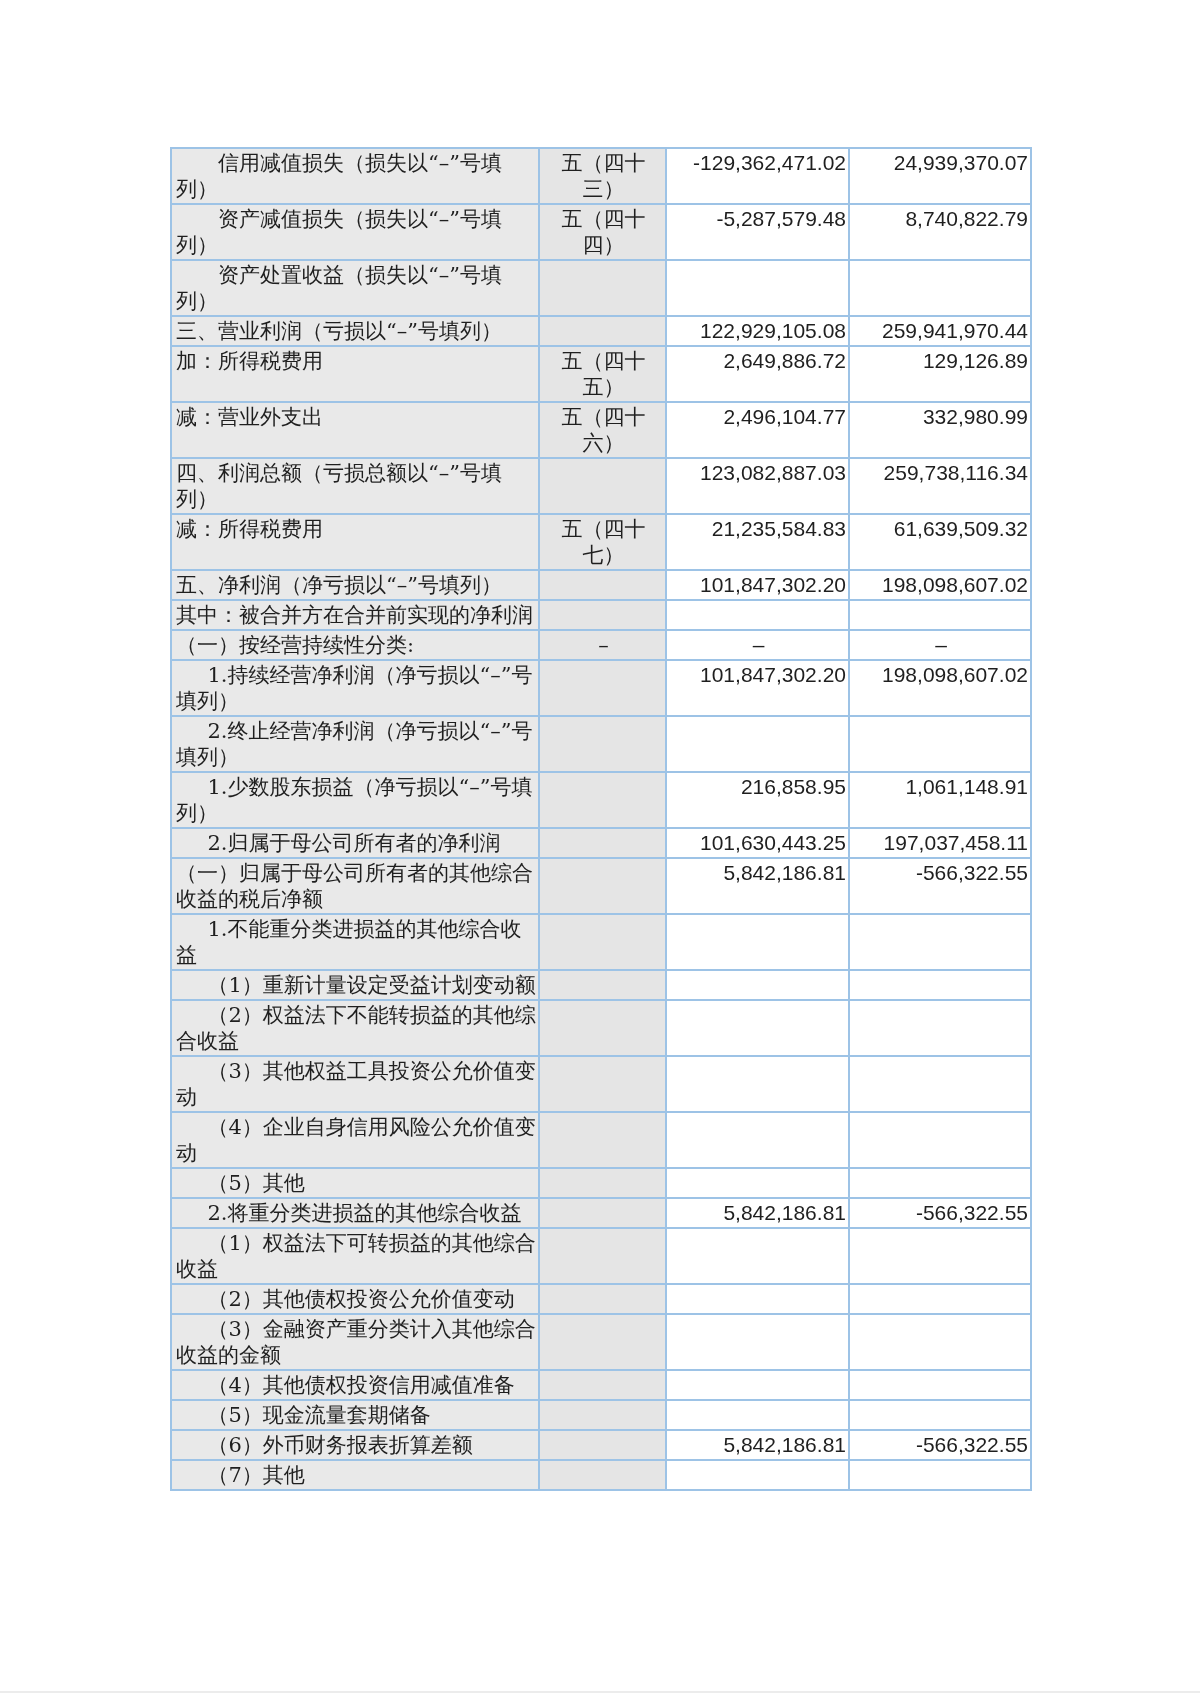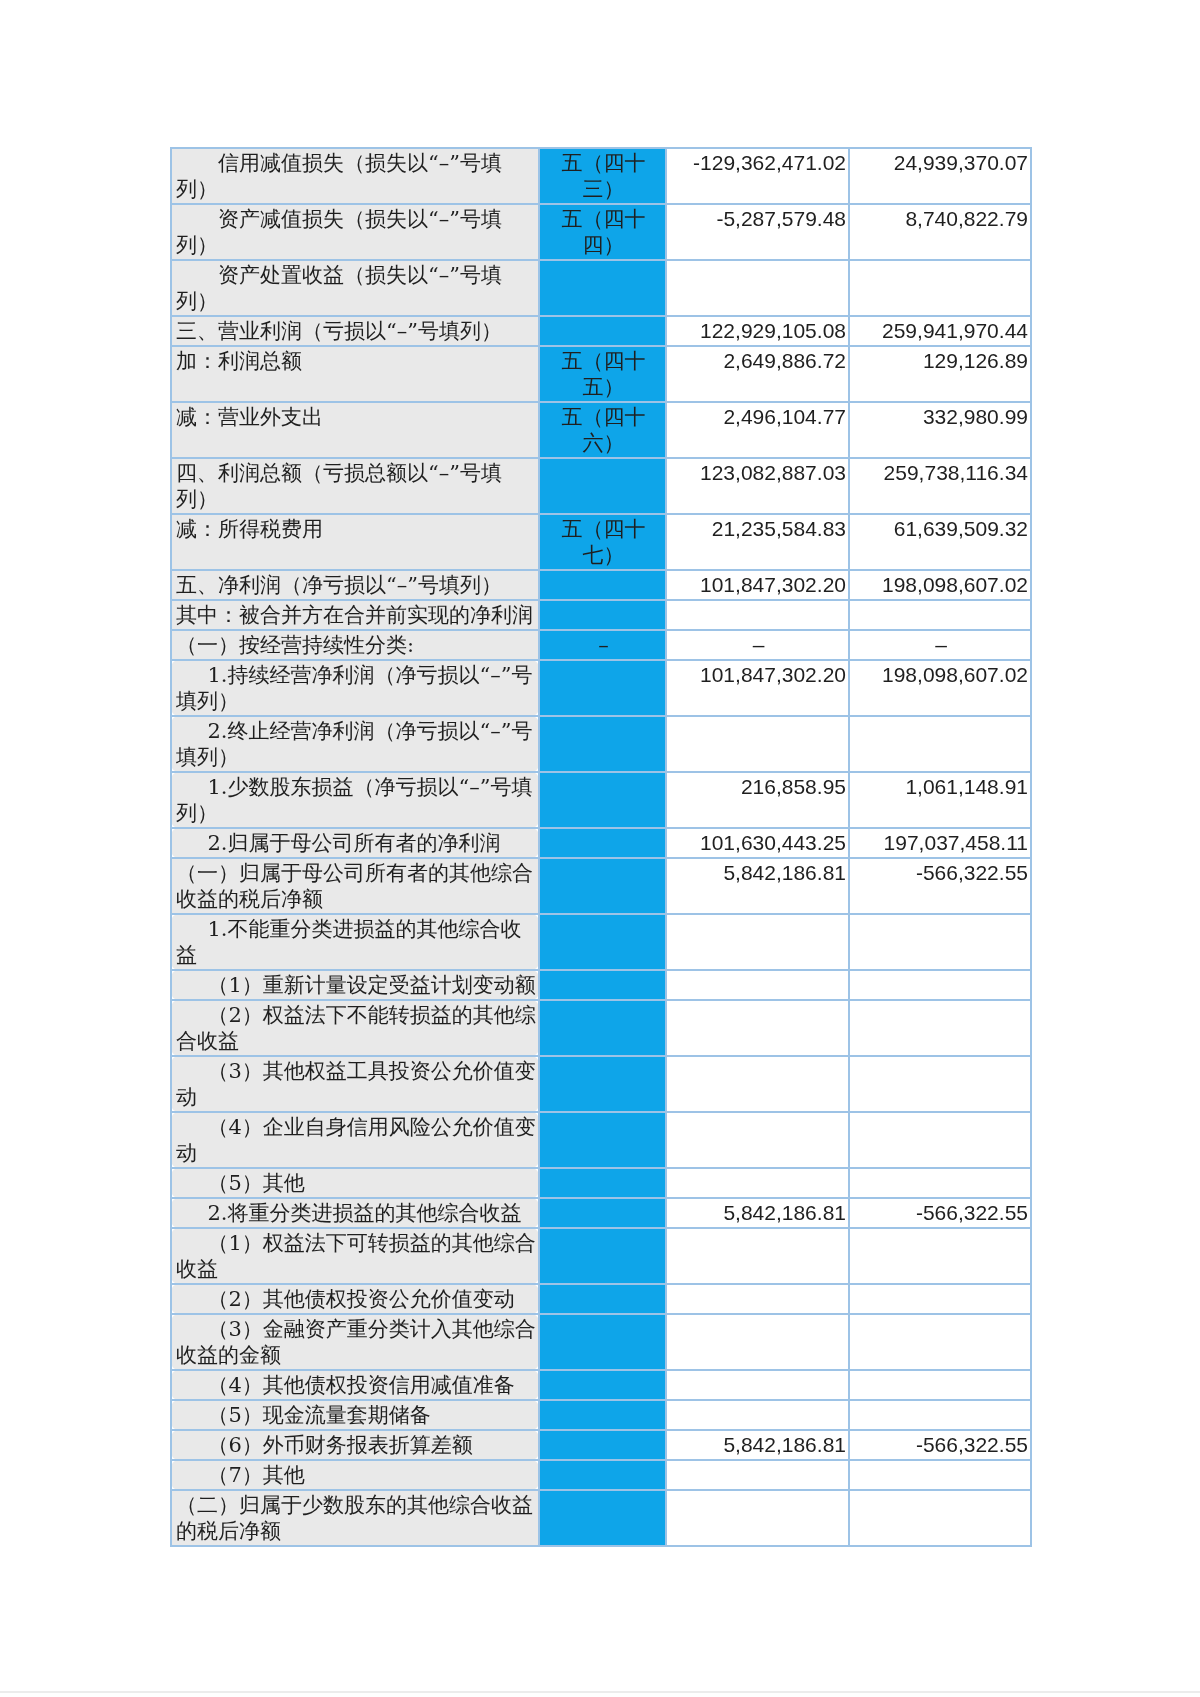--- a/index.html
+++ b/index.html
@@ -34,28 +34,28 @@
     line-height: 26px;
     color: var(--text-color, #1f1f1f);
     vertical-align: top;
     padding: 1px 2px 1px 4px;
     word-break: break-all;
     overflow: hidden;
   }
   td.item {
     background: var(--item-bg, #e9e9e9);
   }
-  td.item.ind1 { text-indent: 1.5em; border-radius: 8px; }
+  td.item.ind1 { text-indent: 1.5em; }
   td.item.ind2 { text-indent: 2em; }
 
   td.note {
     text-align: center;
     vertical-align: middle;
     font-size: 20px;
-    background: #0ea5e9;
+    background: #e5e5e5;
   }
   td.num {
     text-align: right;
     font-family: "Liberation Sans", "DejaVu Sans", sans-serif;
     font-size: 20px;
     padding-right: 8px;
     background: #ffffff;
   }
   tr.dash td.num { text-align: center; padding-right: 2px; }
   tr.bold td { font-weight: 400; }
@@ -99,21 +99,21 @@
           <td class="num"></td>
           <td class="num"></td>
         </tr>
         <tr class="bold">
           <td class="item">三、营业利润（亏损以“–”号填列）</td>
           <td class="note"></td>
           <td class="num">122,929,105.08</td>
           <td class="num">259,941,970.44</td>
         </tr>
         <tr>
-          <td class="item">加：利润总额</td>
+          <td class="item">加：所得税费用</td>
           <td class="note">五（四十五）</td>
           <td class="num">2,649,886.72</td>
           <td class="num">129,126.89</td>
         </tr>
         <tr>
           <td class="item">减：营业外支出</td>
           <td class="note">五（四十六）</td>
           <td class="num">2,496,104.77</td>
           <td class="num">332,980.99</td>
         </tr>
@@ -254,22 +254,16 @@
           <td class="note"></td>
           <td class="num">5,842,186.81</td>
           <td class="num">-566,322.55</td>
         </tr>
         <tr>
           <td class="item ind1">（7）其他</td>
           <td class="note"></td>
           <td class="num"></td>
           <td class="num"></td>
         </tr>
-        <tr>
-          <td class="item">（二）归属于少数股东的其他综合收益的税后净额</td>
-          <td class="note"></td>
-          <td class="num"></td>
-          <td class="num"></td>
-        </tr>
       </tbody>
   </table>
   <div class="page-bottom-edge"></div>
 </div>
 
 </body></html>

